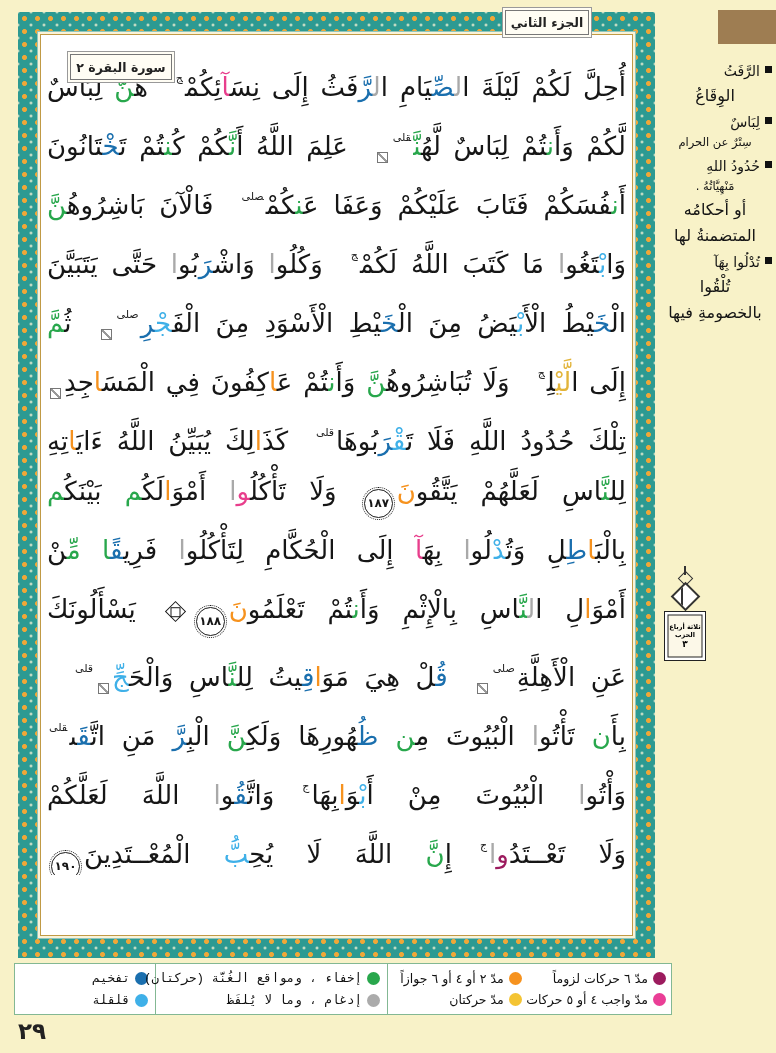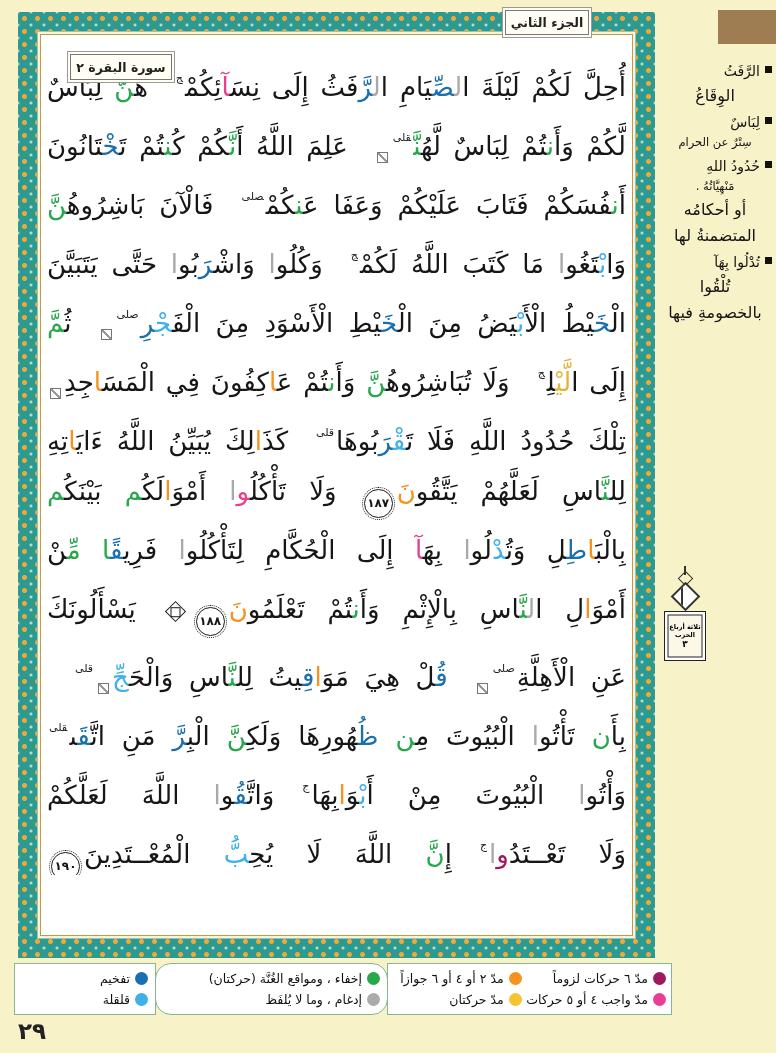--- a/index.html
+++ b/index.html
@@ -64,24 +64,24 @@
   .hizb .hbox{margin:0 auto;width:40px;height:48px;border:1.5px solid #222;
     box-shadow:inset 0 0 0 2.5px #fff,inset 0 0 0 3.5px #222;background:#FCF8E8;
     display:flex;flex-direction:column;align-items:center;justify-content:center;direction:rtl;}
   .hizb .l1,.hizb .l2{font-size:6.5px;font-weight:bold;line-height:8px;}
   .hizb .l3{font-size:9px;font-weight:bold;line-height:10px;}
 
   
   .legend-box{position:absolute;top:963px;height:52px;background:#fff;border:1px solid #83B893;
     box-sizing:border-box;z-index:3;}
   #lg-taf{left:14px;width:142px;}
-  #lg-ghn{left:155px;width:233px;border-radius:16px;}
+  #lg-ghn{left:155px;width:233px;}
   #lg-madd{left:387px;width:285px;}
   .lg-col{height:100%;display:flex;flex-direction:column;justify-content:space-evenly;
-    padding:0 7px;direction:rtl;}
+    padding:0 7px;direction:rtl;font-family:Liberation Mono, monospace;}
   .lg-grid{height:100%;display:grid;grid-template-columns:1.12fr 1fr;align-content:space-evenly;
     padding:0 5px;direction:rtl;}
   .lg-row{display:flex;align-items:center;gap:5px;font-size:12.5px;color:#111;white-space:nowrap;}
   .lg-dot{width:13px;height:13px;border-radius:50%;flex:0 0 auto;}
 
   
   .pagenum{position:absolute;top:1018px;left:18px;width:637px;
     font-size:23px;font-weight:bold;color:#222;}
 </style>
 </head>

